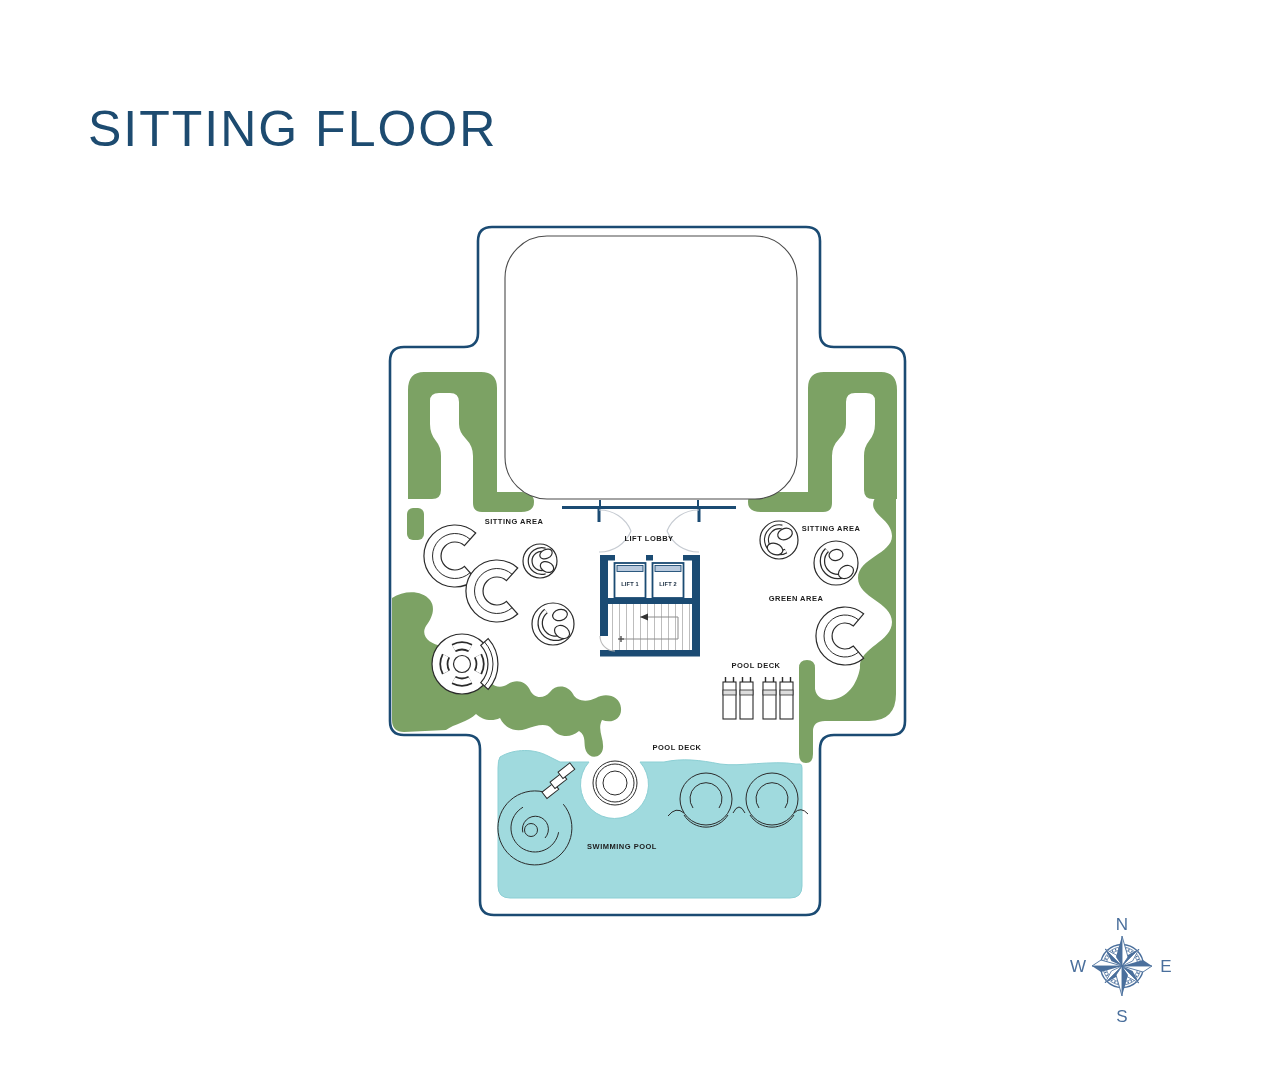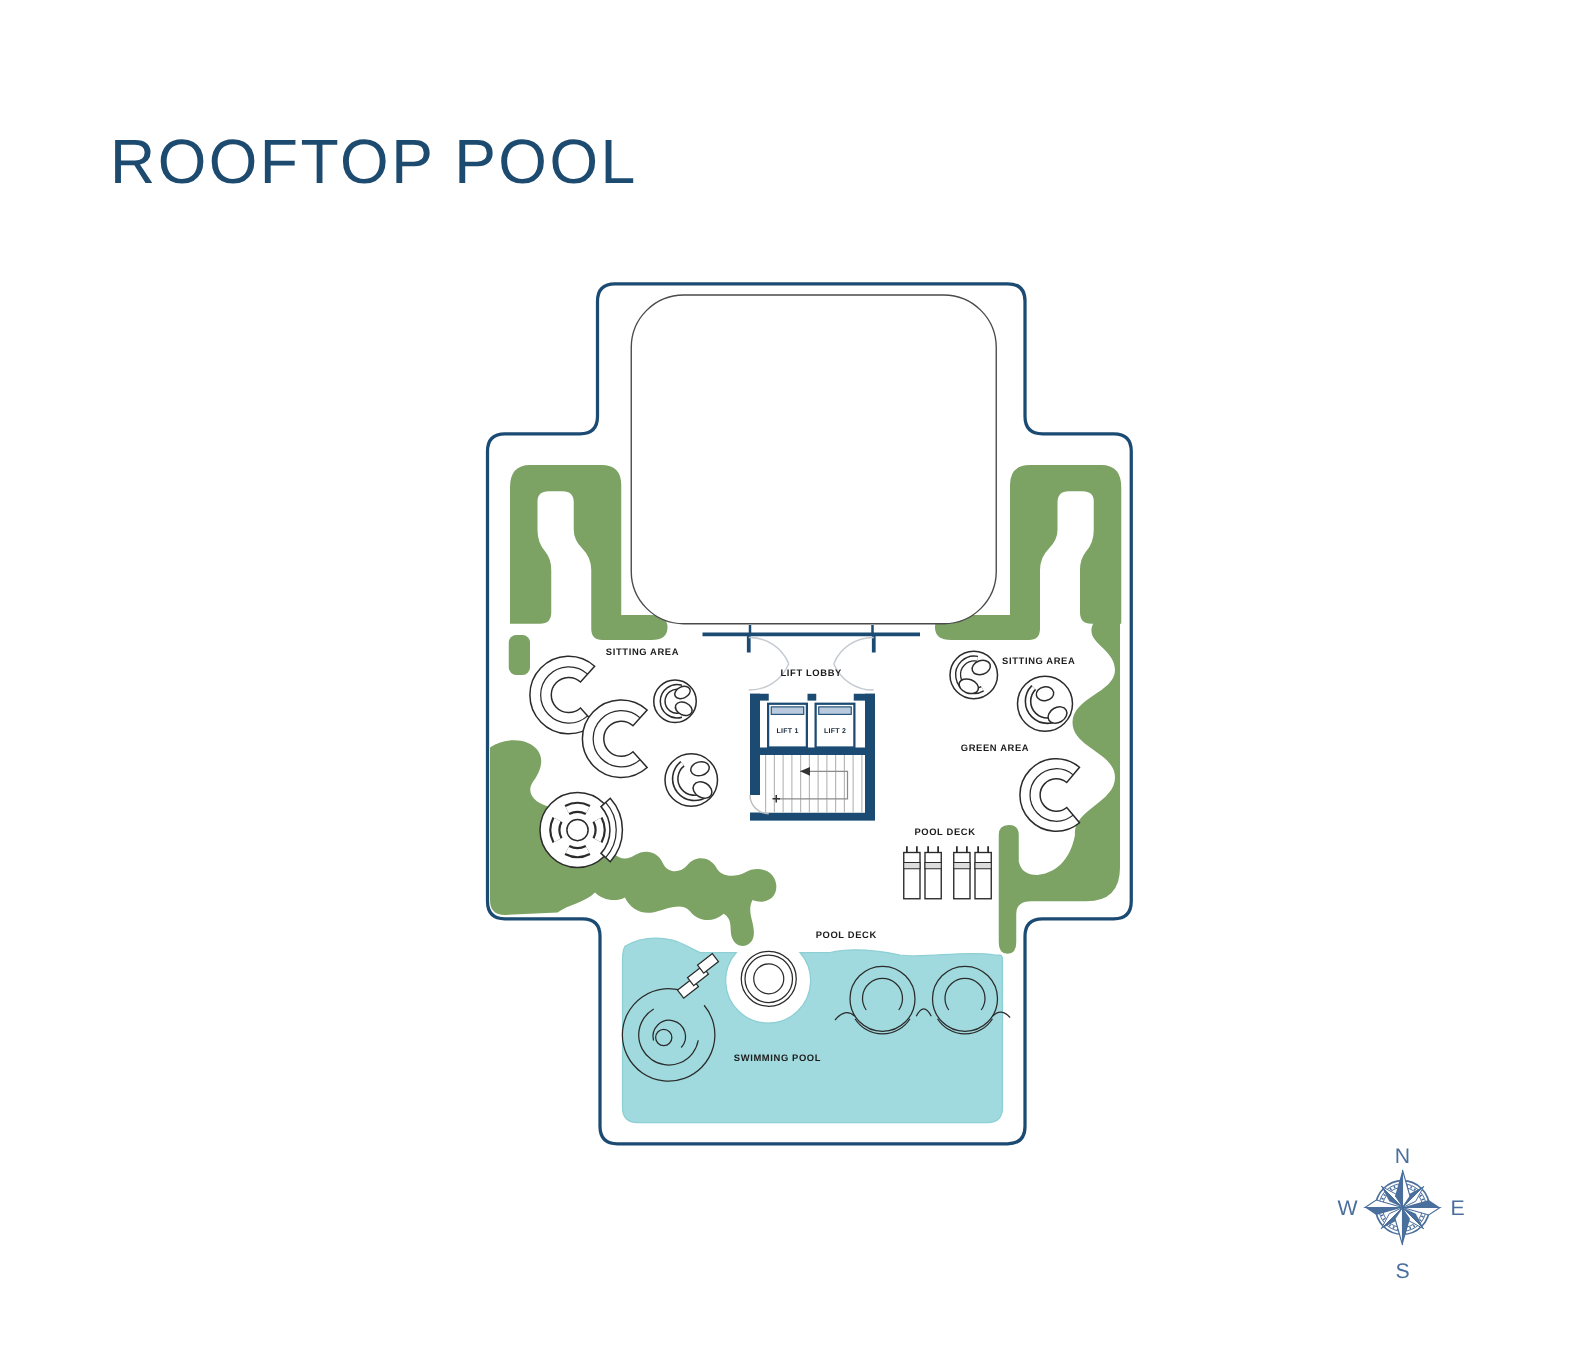--- a/index.html
+++ b/index.html
@@ -12,21 +12,21 @@
   .lbl{font-size:7.5px;font-weight:700;letter-spacing:.5px;fill:#1c1c1c;text-anchor:middle;}
   .lift-lbl{font-size:5.6px;font-weight:700;letter-spacing:.2px;fill:#15293d;text-anchor:middle;}
   .cmp{font-size:17px;fill:#4a6f9c;text-anchor:middle;}
   .furn{fill:#ffffff;stroke:#2b2b2b;stroke-width:1.2;}
   .furnl{fill:none;stroke:#2b2b2b;stroke-width:1;}
 </style>
 </head>
 <body>
 
 <div class="page">
-  <h1 class="title">ROOFTOP POOL</h1>
+  <h1 class="title">SITTING FLOOR</h1>
 
   <svg width="1271" height="1080" viewBox="0 0 1271 1080">
 
     <g>
       <path d="M492 227 L806 227 Q820 227 820 241 L820 333 Q820 347 834 347 L891 347 Q905 347 905 361
                L905 721 Q905 735 891 735 L834 735 Q820 735 820 749 L820 901 Q820 915 806 915
                L494 915 Q480 915 480 901 L480 749 Q480 735 466 735 L404 735 Q390 735 390 721
                L390 361 Q390 347 404 347 L464 347 Q478 347 478 333 L478 241 Q478 227 492 227 Z" fill="#ffffff" stroke="#1b4b73" stroke-width="2.6"></path>
     </g>
 

